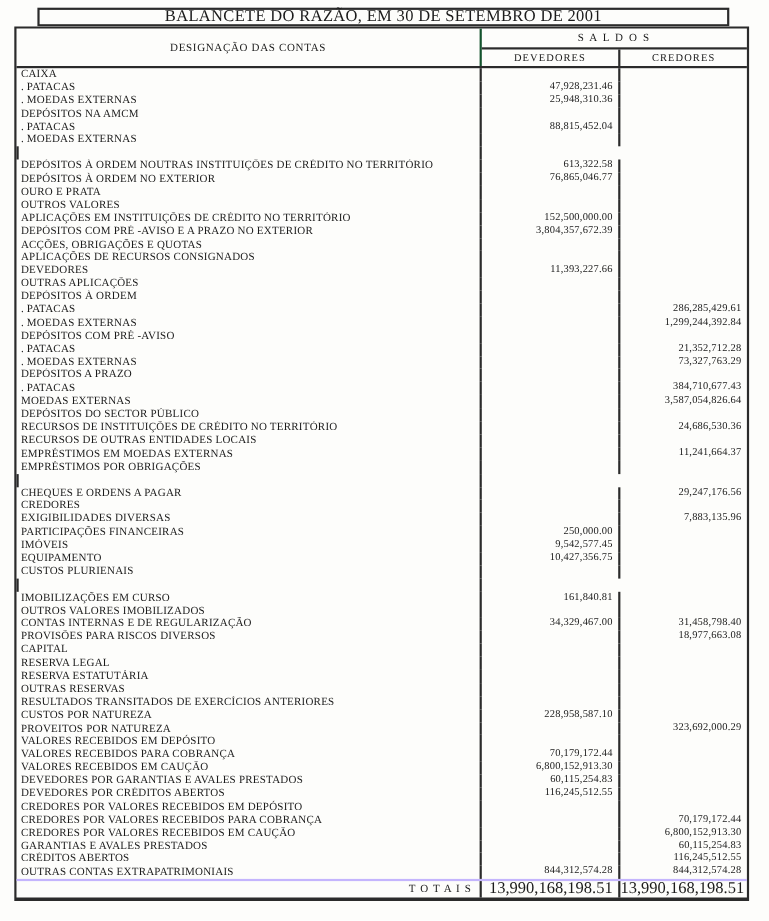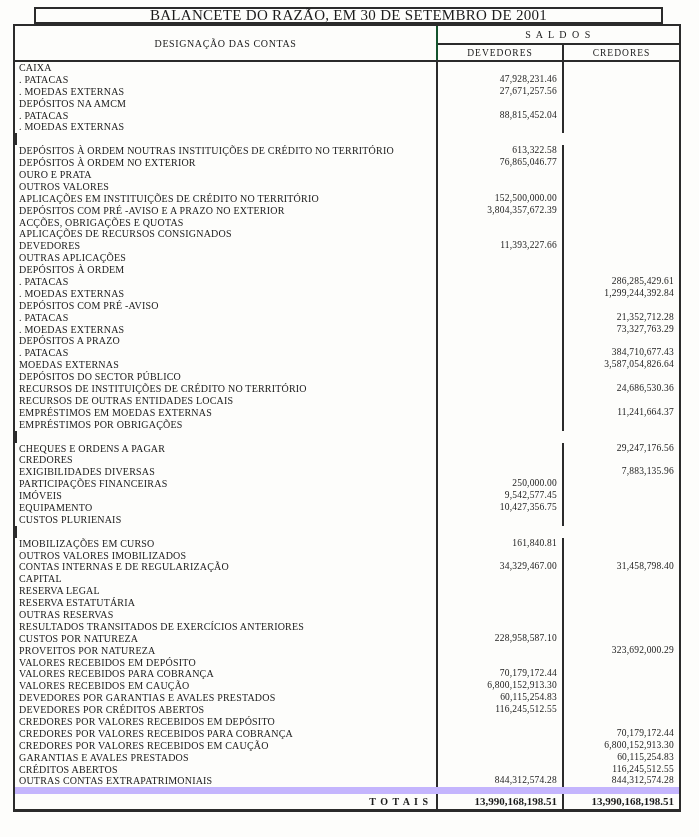--- a/index.html
+++ b/index.html
@@ -54,25 +54,25 @@
     height:11.9px; line-height:11.9px;
     font-size:10px; letter-spacing:0.2px;
   }
   .cell { box-sizing:border-box; white-space:nowrap; overflow:hidden; }
   .cell.name { padding-left:4px; }
   .cell.dev  { border-left:2px solid #2b2b2b; text-align:right; padding-right:5px; font-size:9.5px; }
   .cell.cred { border-left:2px solid #2b2b2b; text-align:right; padding-right:5px; font-size:9.5px; }
   .totals-row {
     display:grid; grid-template-columns:1fr 126px 117px;
     height:15px; line-height:15px;
-    border-top:7px solid #c4b5fd;
-    font-weight:bold; font-size:10px;
+    border-top:2px solid #c4b5fd;
+    font-weight:normal; font-size:10px;
   }
   .totals-row .cell.name { text-align:right; padding-right:7px; letter-spacing:1px; }
-  .totals-row .cell.dev, .totals-row .cell.cred { font-size:11px; }
+  .totals-row .cell.dev, .totals-row .cell.cred { font-size:15px; }
 </style>
 </head>
 <body>
 
 <div class="sheet">
 
   <div class="title-box">BALANCETE DO RAZÃO, EM 30 DE SETEMBRO DE 2001</div>
 
   <div class="balance-table">
 
@@ -93,21 +93,21 @@
           <div class="cell dev"></div>
           <div class="cell cred"></div>
         </div>
         <div class="row">
           <div class="cell name">. PATACAS</div>
           <div class="cell dev">47,928,231.46</div>
           <div class="cell cred"></div>
         </div>
         <div class="row">
           <div class="cell name">. MOEDAS EXTERNAS</div>
-          <div class="cell dev">27,671,257.56</div>
+          <div class="cell dev">25,948,310.36</div>
           <div class="cell cred"></div>
         </div>
         <div class="row">
           <div class="cell name">DEPÓSITOS NA AMCM</div>
           <div class="cell dev"></div>
           <div class="cell cred"></div>
         </div>
         <div class="row">
           <div class="cell name">. PATACAS</div>
           <div class="cell dev">88,815,452.04</div>
@@ -292,20 +292,25 @@
         </div>
         <div class="row">
           <div class="cell name">OUTROS VALORES IMOBILIZADOS</div>
           <div class="cell dev"></div>
           <div class="cell cred"></div>
         </div>
         <div class="row">
           <div class="cell name">CONTAS INTERNAS E DE REGULARIZAÇÃO</div>
           <div class="cell dev">34,329,467.00</div>
           <div class="cell cred">31,458,798.40</div>
+        </div>
+        <div class="row">
+          <div class="cell name">PROVISÕES PARA RISCOS DIVERSOS</div>
+          <div class="cell dev"></div>
+          <div class="cell cred">18,977,663.08</div>
         </div>
         <div class="row">
           <div class="cell name">CAPITAL</div>
           <div class="cell dev"></div>
           <div class="cell cred"></div>
         </div>
         <div class="row">
           <div class="cell name">RESERVA LEGAL</div>
           <div class="cell dev"></div>
           <div class="cell cred"></div>

